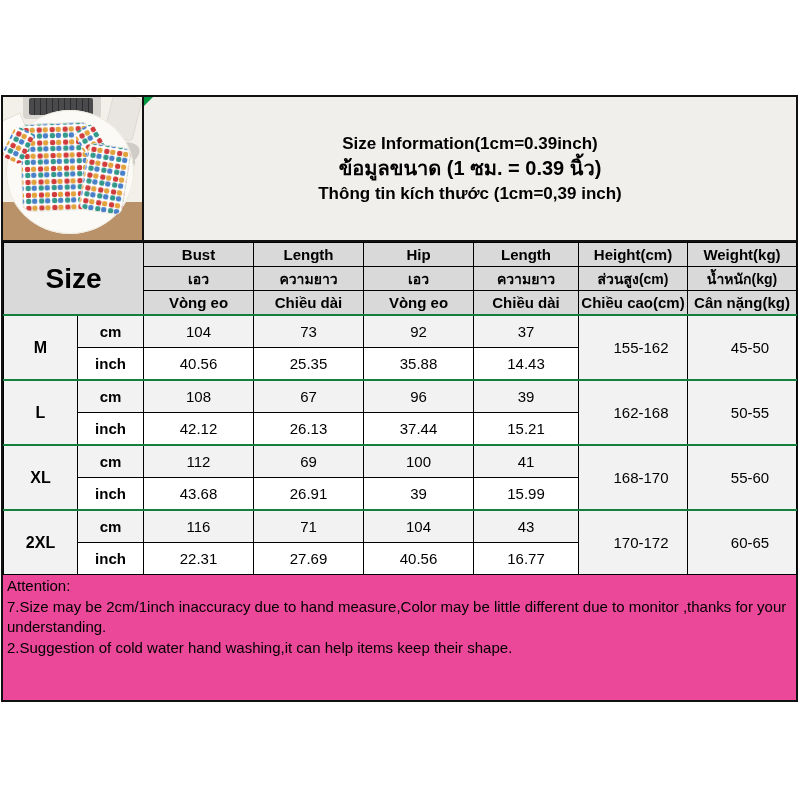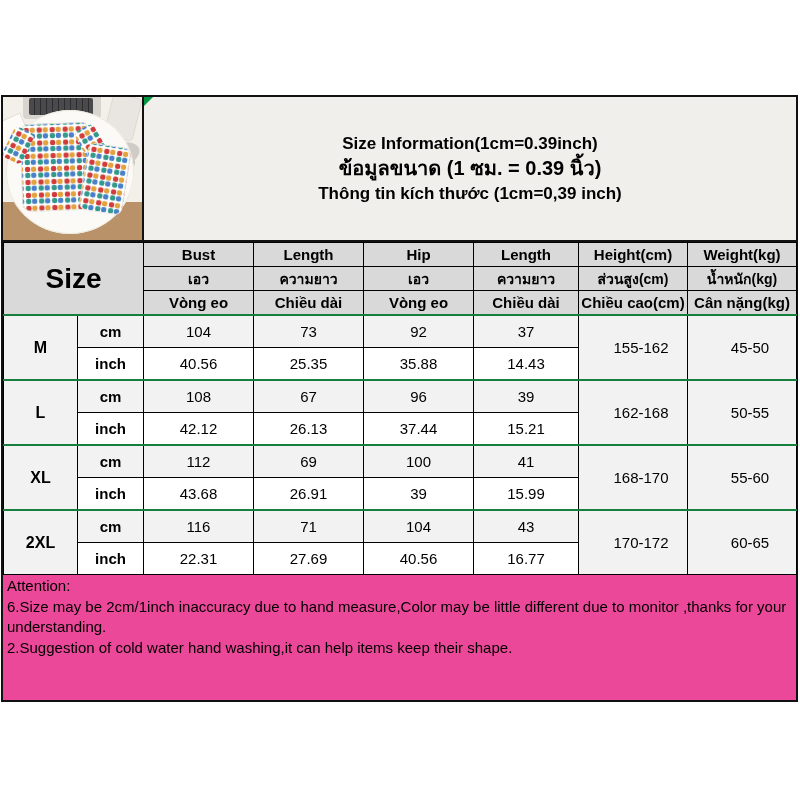--- a/index.html
+++ b/index.html
@@ -209,17 +209,17 @@
         <td>22.31</td>
         <td>27.69</td>
         <td>40.56</td>
         <td>16.77</td>
       </tr>
     </tbody>
   </table>
 
   <div class="attention">
     <div>Attention:</div>
-    <div>6.Size may be 2cm/1inch inaccuracy due to hand measure,Color may be little different due to monitor ,thanks for your understanding.</div>
+    <div>7.Size may be 2cm/1inch inaccuracy due to hand measure,Color may be little different due to monitor ,thanks for your understanding.</div>
     <div>2.Suggestion of cold water hand washing,it can help items keep their shape.</div>
   </div>
 
 </div>
 
 </body></html>

